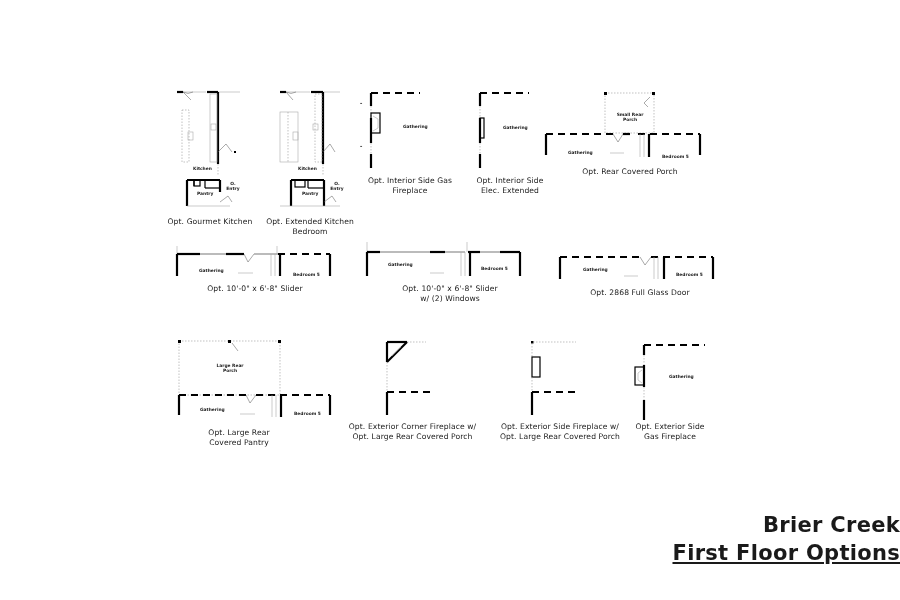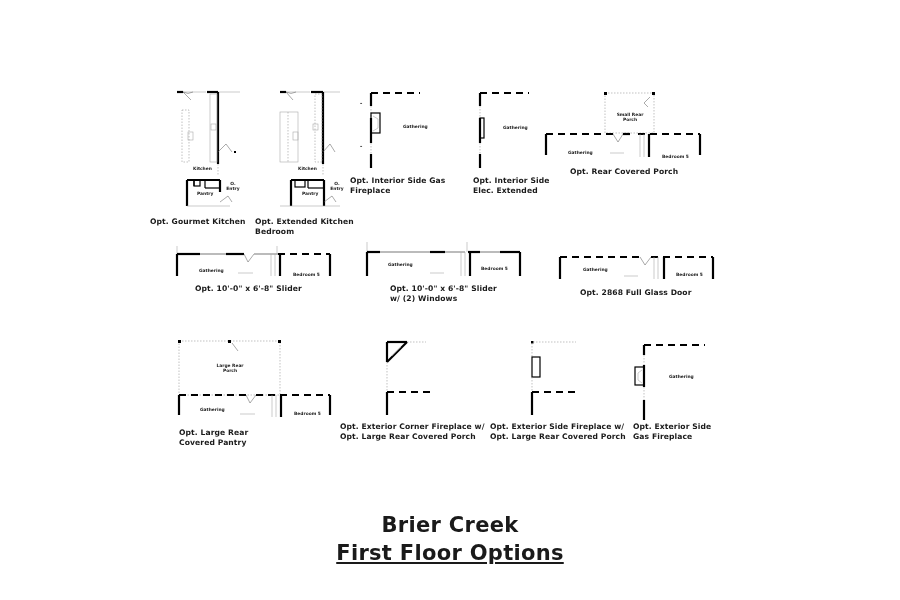--- a/index.html
+++ b/index.html
@@ -1,22 +1,22 @@
 <!DOCTYPE html>
 <html><head>
   <meta charset="utf-8">
   <style>
     html, body { margin: 0; padding: 0; background: #ffffff; }
     body { width: 900px; height: 600px; position: relative; overflow: hidden; font-family: "DejaVu Sans", sans-serif; color: #111; }
     .plan { position: absolute; }
     .plan svg { position: absolute; left: 0; top: 0; overflow: visible; }
-    .caption { position: absolute; font-weight: bold; font-size: 7.6px; line-height: 10px; color: #1a1a1a; white-space: nowrap; letter-spacing: 0.1px; }
+    .caption { position: absolute; text-align: center; font-weight: normal; font-size: 7.6px; line-height: 10px; color: #1a1a1a; white-space: nowrap; letter-spacing: 0.1px; }
     .room { position: absolute; font-size: 4.4px; font-weight: bold; color: #222; white-space: nowrap; text-align: center; line-height: 5px; }
     .tiny { position: absolute; font-size: 2.4px; color: #333; white-space: nowrap; line-height: 3px; text-align: center; }
-    .title { position: absolute; left: 0; width: 900px; text-align: center; font-weight: bold; font-size: 21px; line-height: 28px; color: #1a1a1a; letter-spacing: 0.3px; }
+    .title { position: absolute; left: 0; width: 900px; text-align: right; font-weight: bold; font-size: 21px; line-height: 28px; color: #1a1a1a; letter-spacing: 0.3px; }
     .wall { stroke: #000; stroke-width: 2.2; fill: none; }
     .wallthin { stroke: #000; stroke-width: 1.2; fill: none; }
     .win { stroke: #bbb; stroke-width: 2; fill: none; }
     .dash { stroke: #000; stroke-width: 2; fill: none; stroke-dasharray: 7 5; }
     .light { stroke: #aaa; stroke-width: 0.6; fill: none; }
     .lightd { stroke: #999; stroke-width: 0.6; fill: none; stroke-dasharray: 1.5 1.5; }
     .door { stroke: #555; stroke-width: 0.5; fill: none; }
   </style>
 </head>
 <body>
@@ -113,21 +113,21 @@
     <line x1="10" y1="5" x2="59" y2="5" class="dash"></line>
     <line x1="10" y1="5" x2="10" y2="18" class="wall"></line>
     <line x1="10" y1="18" x2="10" y2="30" class="lightd"></line>
     <line x1="10" y1="30" x2="10" y2="55" class="wall"></line>
     <rect x="10" y="30" width="4" height="20" class="wallthin"></rect>
     <line x1="10" y1="55" x2="10" y2="66" class="lightd"></line>
     <line x1="10" y1="66" x2="10" y2="80" class="wall"></line>
   </svg>
   <div class="room" style="left:33px;top:37px;">Gathering</div>
 </div>
-<div class="caption" style="left:473px;top:176px;width:110px;">
+<div class="caption" style="left:455px;top:176px;width:110px;">
   <div>Opt. Interior Side</div>
   <div>Elec. Extended</div>
 </div>
 
 <div class="plan" style="left:530px;top:85px;width:200px;height:80px;">
   <svg width="200" height="80">
     <rect x="75" y="8" width="49" height="40" class="lightd"></rect>
     <rect x="74" y="7" width="3" height="3" fill="#000"></rect>
     <rect x="122" y="7" width="3" height="3" fill="#000"></rect>
     <path d="M120 12 L114 18 L118 22" class="door"></path>
@@ -284,19 +284,19 @@
     <line x1="19" y1="5" x2="19" y2="15" class="wall"></line>
     <line x1="19" y1="15" x2="19" y2="25" class="lightd"></line>
     <line x1="19" y1="25" x2="19" y2="47" class="wall"></line>
     <rect x="10" y="27" width="9" height="18" class="wallthin"></rect>
     <path d="M17 30 L13 33 L13 40 L17 43" class="light"></path>
     <line x1="19" y1="47" x2="19" y2="60" class="lightd"></line>
     <line x1="19" y1="60" x2="19" y2="80" class="wall"></line>
   </svg>
   <div class="room" style="left:44px;top:34px;">Gathering</div>
 </div>
-<div class="caption" style="left:633px;top:422px;width:100px;">
+<div class="caption" style="left:620px;top:422px;width:100px;">
   <div>Opt. Exterior Side</div>
   <div>Gas Fireplace</div>
 </div>
 
 <div class="title" style="top:511px;">Brier Creek</div>
 <div class="title" style="top:539px;text-decoration:underline;">First Floor Options</div>
 
 </body></html>

